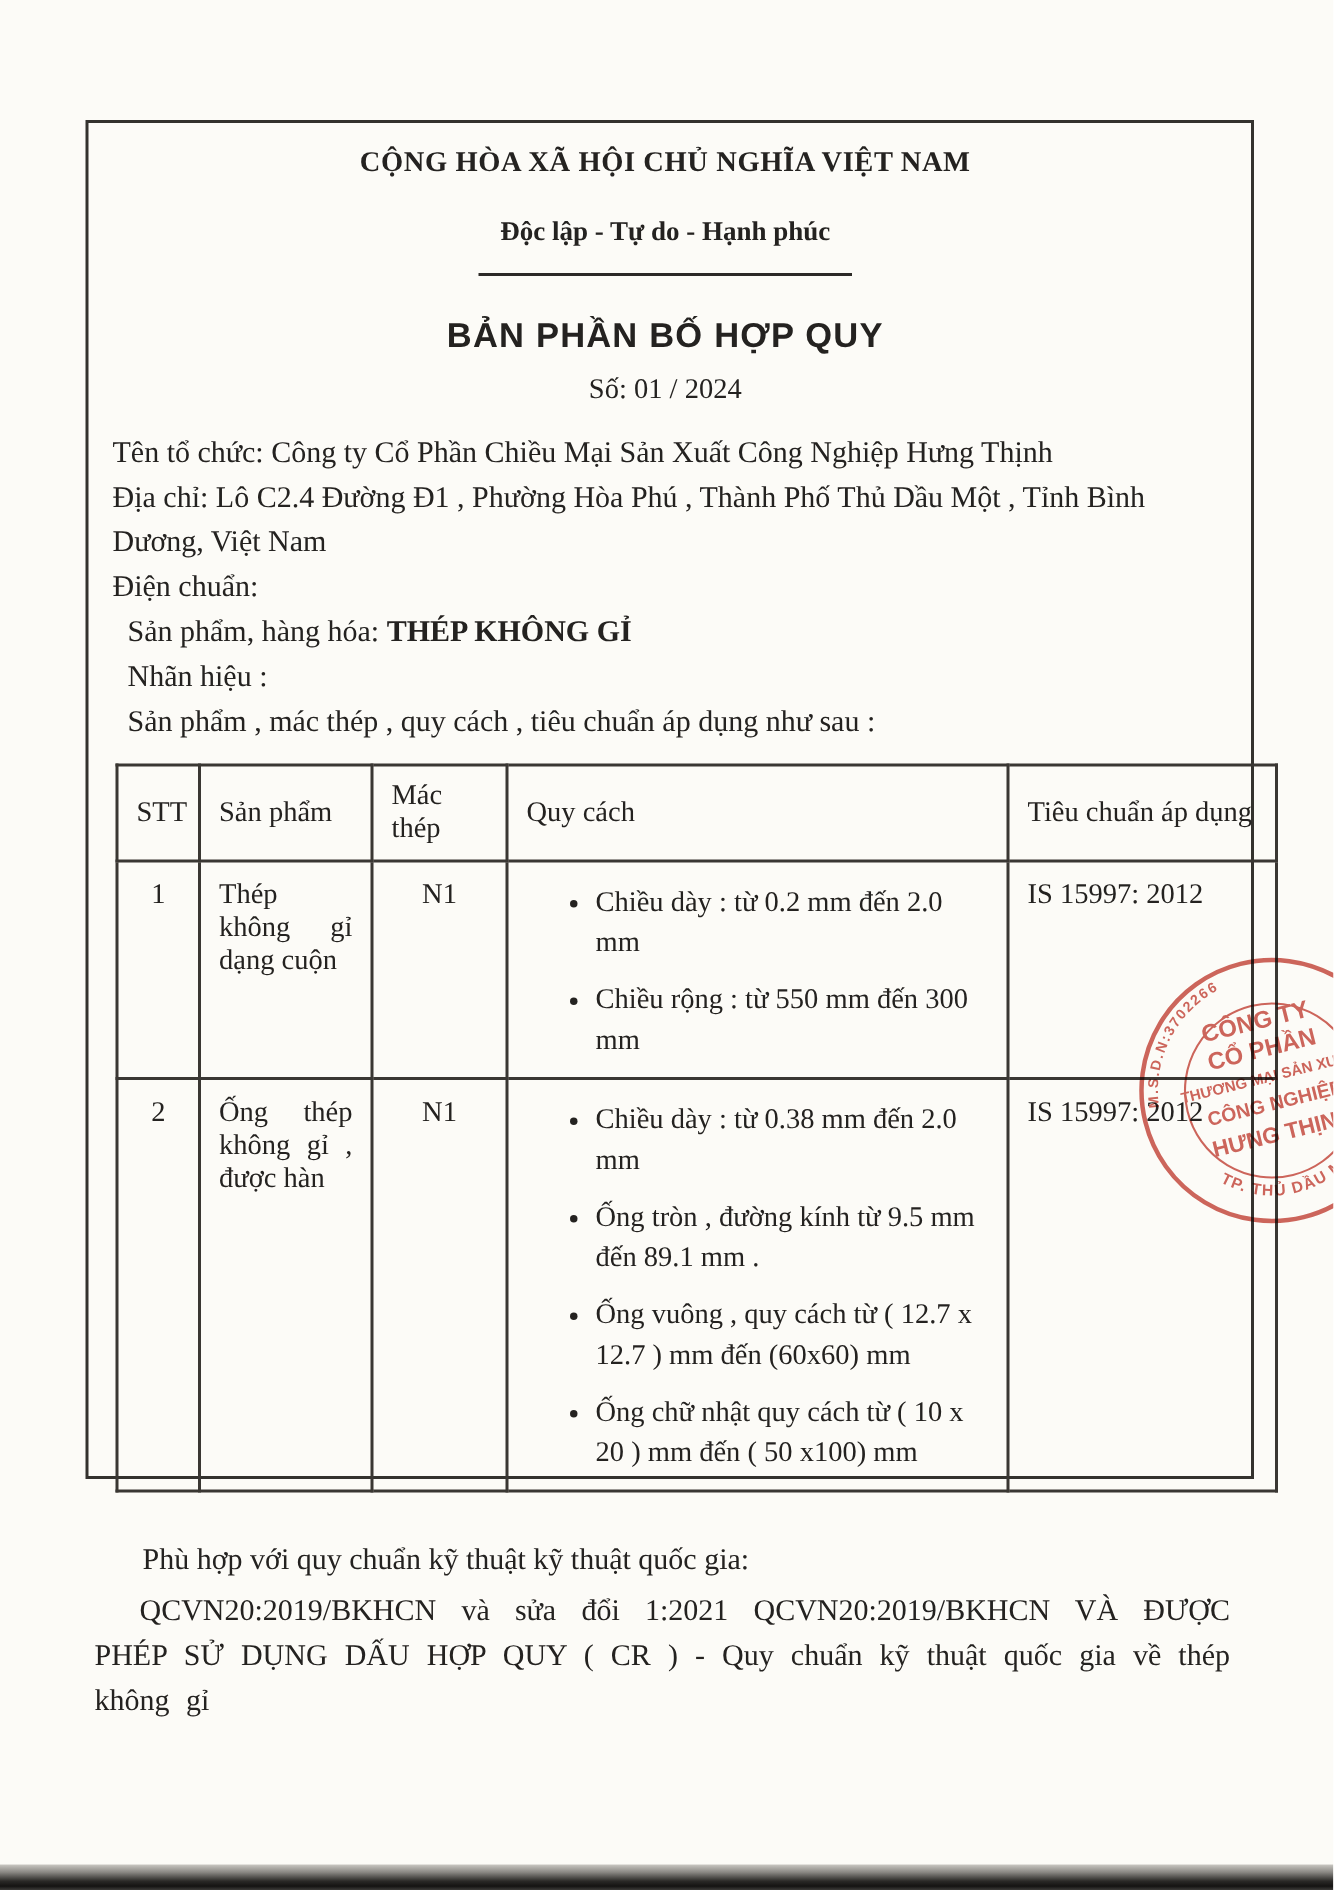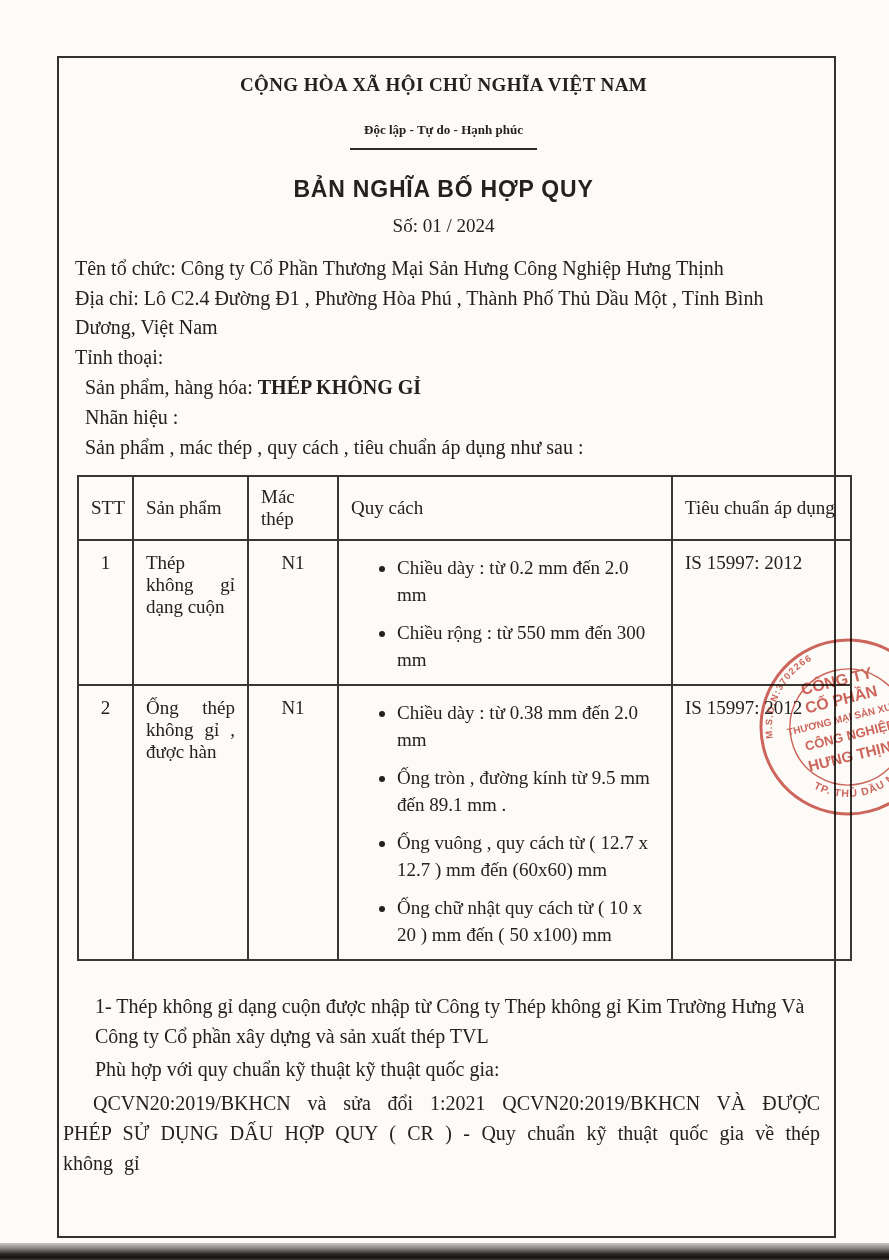--- a/index.html
+++ b/index.html
@@ -7,36 +7,36 @@
   .page {
     position: relative;
     width: 889px; height: 1260px;
     background: #fcfbf7;
     overflow: hidden;
     font-family: "Liberation Serif", "DejaVu Serif", serif;
     color: #242220;
   }
   .frame {
     position: absolute;
-    left: 57px; top: 56px;
-    width: 779px; height: 1182px;
+    left: 57px; top: 80px;
+    width: 779px; height: 906px;
     border: 2px solid #34322e;
     padding: 14px 22px 0 16px;
   }
   .header { text-align: center; }
   .nat-title {
     font-size: 19px; font-weight: bold; letter-spacing: .4px;
     line-height: 26px;
   }
   .motto {
     display: inline-block;
-    font-size: 13px; font-weight: bold;
+    font-size: 18px; font-weight: bold;
     line-height: 24px; margin-top: 2px;
     border-bottom: 2px solid #2c2a27;
-    padding: 0 14px 6px 14px;
+    padding: 0 14px 16px 14px;
   }
   .doc-title {
     font-family: "Liberation Sans", "DejaVu Sans", sans-serif;
     font-size: 23px; font-weight: bold; letter-spacing: .8px;
     margin-top: 24px; line-height: 30px;
   }
   .doc-number { font-size: 19px; margin-top: 9px; line-height: 26px; }
 
   .body-text { margin-top: 15px; font-size: 20px; line-height: 29px; }
   .body-text p { margin: 1px 0; }
@@ -106,28 +106,28 @@
 </style>
 </head>
 <body>
 
 <div class="page">
   <div class="frame">
 
     <div class="header">
       <div class="nat-title">CỘNG HÒA XÃ HỘI CHỦ NGHĨA VIỆT NAM</div><br>
       <div class="motto">Độc lập - Tự do - Hạnh phúc</div>
-      <div class="doc-title">BẢN NGHĨA BỐ HỢP QUY</div>
+      <div class="doc-title">BẢN PHẦN BỐ HỢP QUY</div>
       <div class="doc-number">Số: 01 / 2024</div>
     </div>
 
     <div class="body-text">
-      <p>Tên tổ chức: Công ty Cổ Phần Thương Mại Sản Hưng Công Nghiệp Hưng Thịnh</p>
+      <p>Tên tổ chức: Công ty Cổ Phần Chiều Mại Sản Xuất Công Nghiệp Hưng Thịnh</p>
       <p>Địa chỉ: Lô C2.4 Đường Đ1 , Phường Hòa Phú , Thành Phố Thủ Dầu Một , Tỉnh Bình Dương, Việt Nam</p>
-      <p>Tỉnh thoại:</p>
+      <p>Điện chuẩn:</p>
       <p class="indent"><span>Sản phẩm, hàng hóa: </span><span class="bold">THÉP KHÔNG GỈ</span></p>
       <p class="indent">Nhãn hiệu :</p>
       <p class="indent">Sản phẩm , mác thép , quy cách , tiêu chuẩn áp dụng như sau :</p>
     </div>
 
     <table class="main">
       <colgroup>
         <col class="c-stt">
           <col class="c-sp">
           <col class="c-mt">
@@ -167,21 +167,20 @@
               <li>Ống vuông , quy cách từ ( 12.7 x 12.7 ) mm đến (60x60) mm</li>
               <li>Ống chữ nhật quy cách từ ( 10 x 20 ) mm đến ( 50 x100) mm</li>
             </ul>
           </td>
           <td>IS 15997: 2012</td>
         </tr>
       </tbody>
     </table>
 
     <div class="notes">
-      <p>1- Thép không gỉ dạng cuộn được nhập từ Công ty Thép không gỉ Kim Trường Hưng Và Công ty Cổ phần xây dựng và sản xuất thép TVL</p>
       <p>Phù hợp với quy chuẩn kỹ thuật kỹ thuật quốc gia:</p>
       <p class="final-para">QCVN20:2019/BKHCN và sửa đổi 1:2021 QCVN20:2019/BKHCN VÀ ĐƯỢC PHÉP SỬ DỤNG DẤU HỢP QUY ( CR ) - Quy chuẩn kỹ thuật quốc gia về thép không gỉ</p>
     </div>
 
   </div>
 
   <div class="stamp-wrap">
     <svg width="200" height="200" viewBox="0 0 200 200">
       <circle cx="100" cy="100" r="87" fill="none" stroke="#c5453a" stroke-width="3"></circle>
       <circle cx="100" cy="100" r="58" fill="none" stroke="#c5453a" stroke-width="1.4"></circle>

